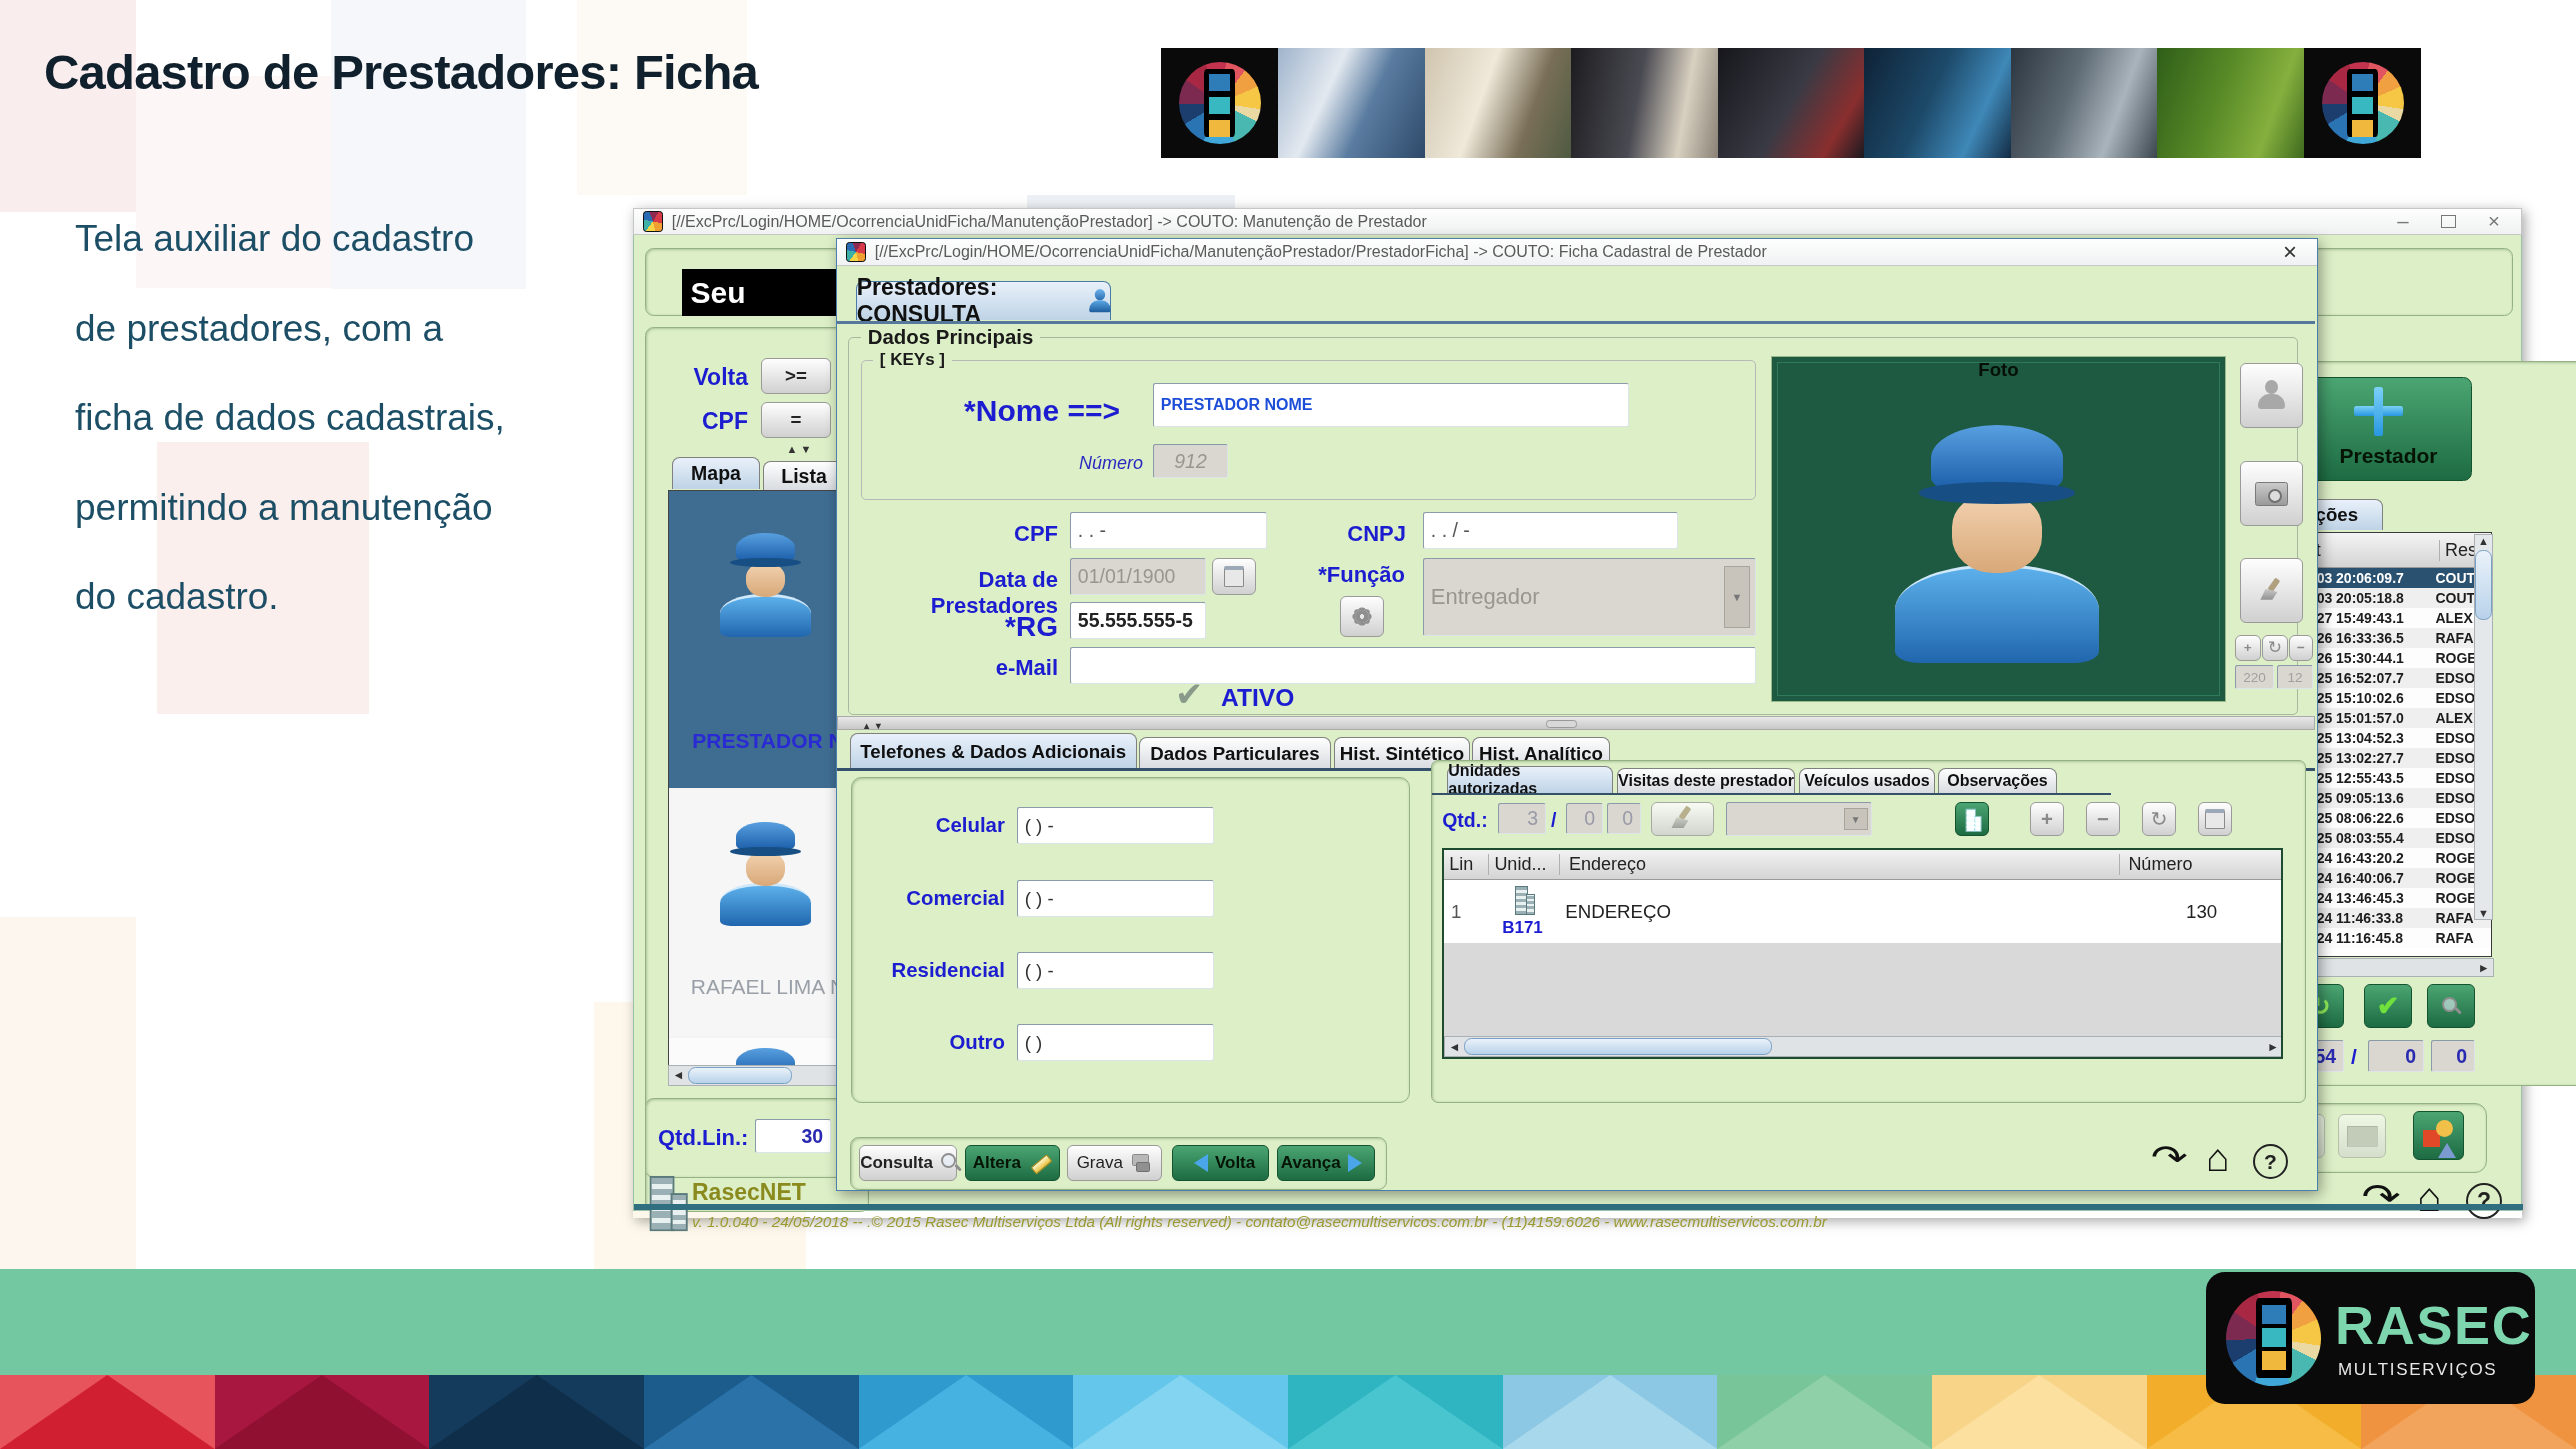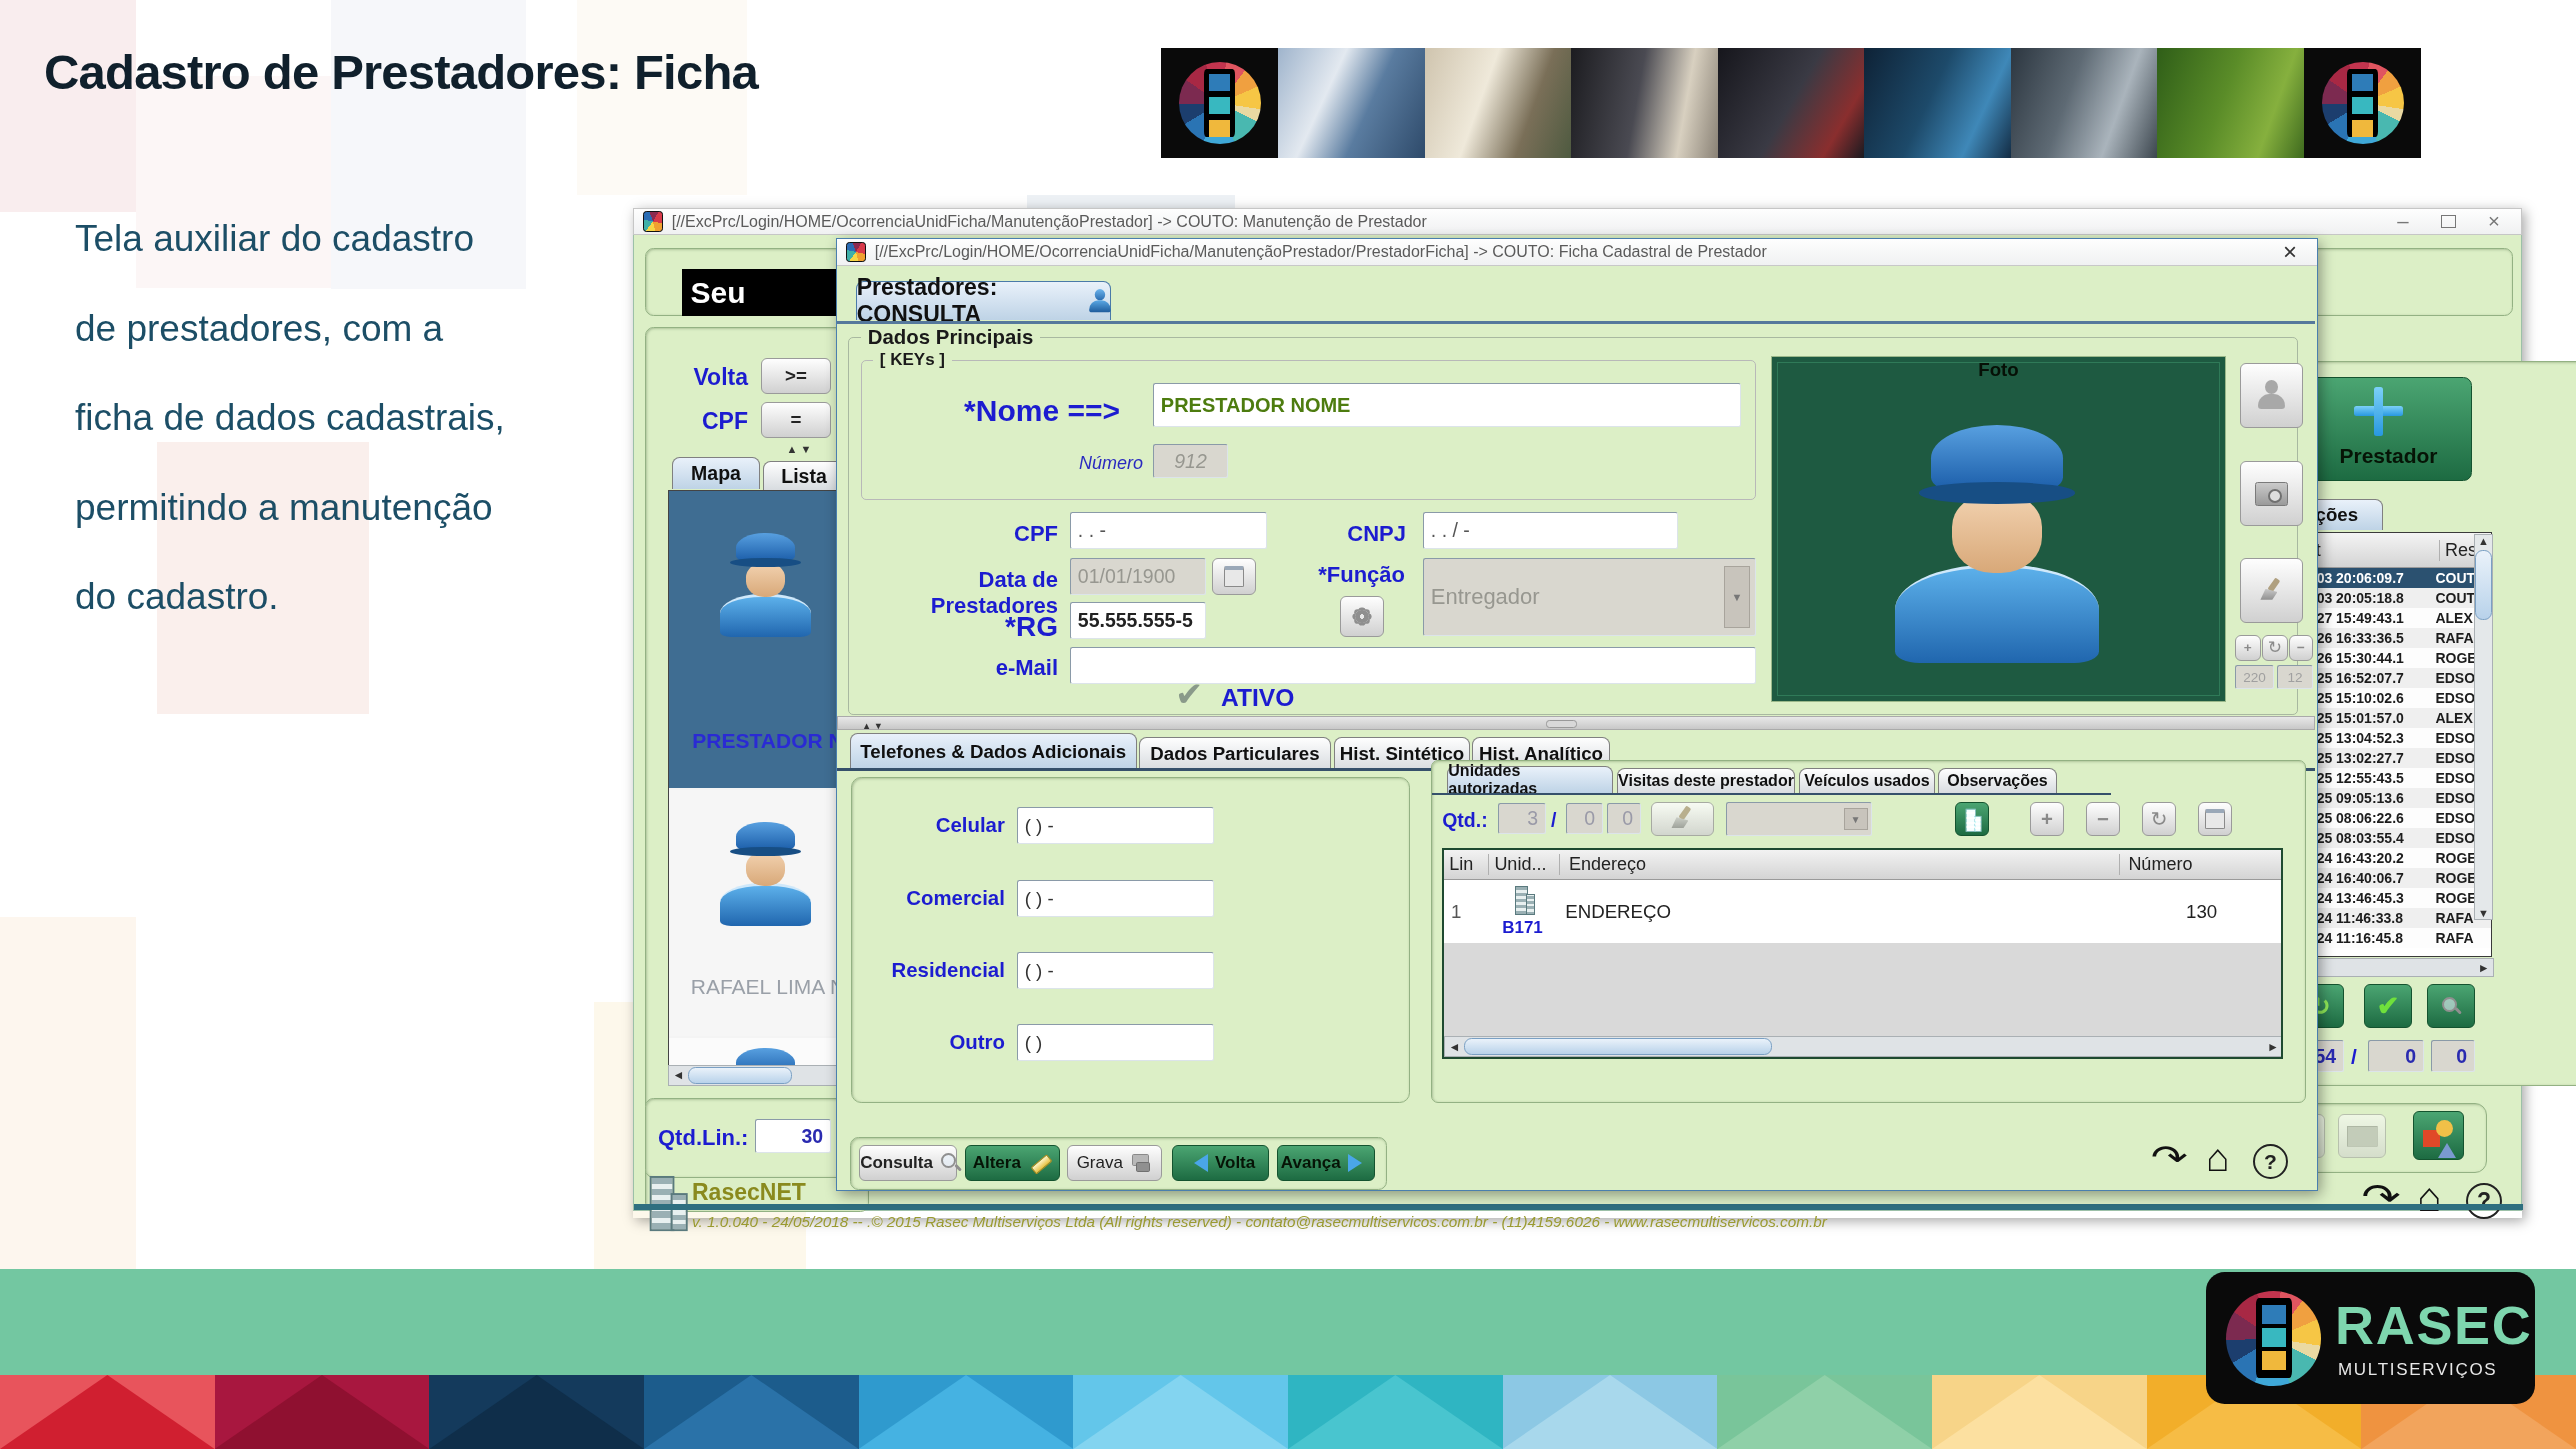--- a/index.html
+++ b/index.html
@@ -362,21 +362,21 @@
       <span class="i-person blue" style="transform:scale(.8)"></span>
     </div>
     <div class="abs" style="left:0;top:82px;width:1478px;height:2.5px;background:#55789c"></div>
 
     <div class="groupbox abs" style="left:11px;top:98px;width:1448px;height:376px"></div>
     <div class="gblabel" style="left:24px;top:87px;font-size:20.4px">Dados Principais</div>
 
     <div class="groupbox abs" style="left:24px;top:121px;width:893px;height:138px;border-color:#b8b8b8"></div>
     <div class="gblabel" style="left:36px;top:111px;font-size:17px">[ KEYs ]</div>
     <div class="abs lbl" style="left:79px;top:155px;width:204px;font-size:30px">*Nome ==&gt;</div>
-    <div class="inp abs" style="left:316px;top:144px;width:588px;height:44px;font-size:20px;font-weight:bold;color:#4d7c0f">PRESTADOR NOME</div>
+    <div class="inp abs" style="left:316px;top:144px;width:476px;height:44px;font-size:16px;font-weight:bold;color:#1d4ed8">PRESTADOR NOME</div>
     <div class="abs" style="left:221px;top:214px;width:85px;font-size:18px;font-style:italic;color:#2a2ac0;text-align:right">Número</div>
     <div class="inp abs dis" style="left:316px;top:205px;width:75px;height:34px;justify-content:center;font-style:italic">912</div>
 
     <div class="abs lbl" style="left:102px;top:282px;width:119px;font-size:22px">CPF</div>
     <div class="inp abs" style="left:233px;top:273px;width:197px;height:37px;color:#555">.    .    -</div>
     <div class="abs lbl" style="left:450px;top:282px;width:119px;font-size:22px">CNPJ</div>
     <div class="inp abs" style="left:586px;top:273px;width:255px;height:37px;color:#555">.    .    /    -</div>
 
     <div class="abs lbl" style="left:17px;top:328px;width:204px;font-size:22px">Data de Prestadores</div>
     <div class="inp abs dis" style="left:233px;top:319px;width:136px;height:37px">01/01/1900</div>

